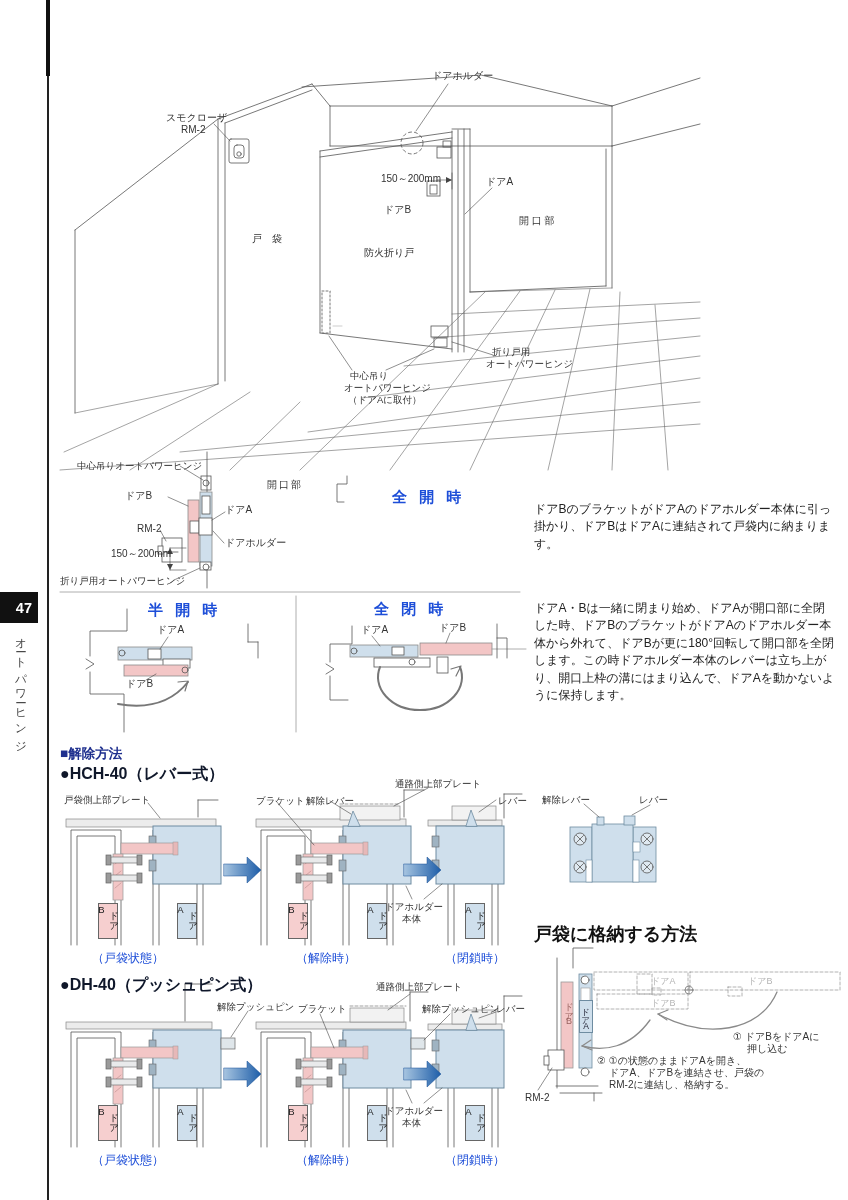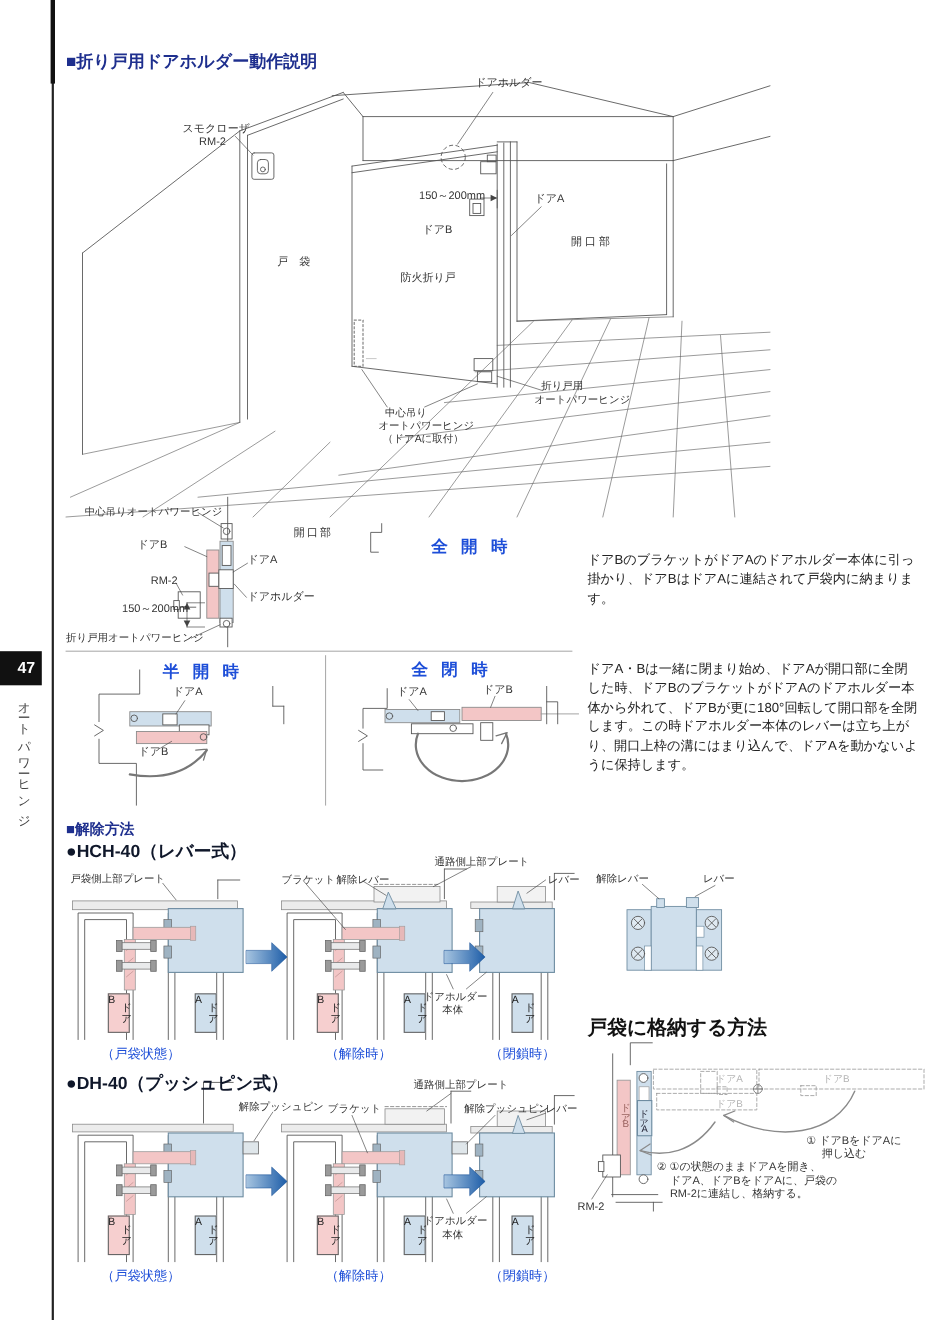--- a/index.html
+++ b/index.html
@@ -251,21 +251,20 @@
     </g>
   </svg>
 
   <div id="rule"></div>
   <div id="rule-thick"></div>
   <div id="badge">
       <span>47</span>
     </div>
   <div id="side-label" class="vtext">オートパワーヒンジ</div>
 
-  <div class="sec-title" style="left:60px;top:46px;">■折り戸用ドアホルダー動作説明</div>
 
   <div class="lbl" style="left:432px;top:70px;">ドアホルダー</div>
   <div class="lbl" style="left:166px;top:112px;">スモクローザ</div>
   <div class="lbl" style="left:181px;top:124px;">RM-2</div>
   <div class="lbl" style="left:381px;top:173px;">150～200mm</div>
   <div class="lbl" style="left:486px;top:176px;">ドアA</div>
   <div class="lbl" style="left:384px;top:204px;">ドアB</div>
   <div class="lbl" style="left:519px;top:215px;">開 口 部</div>
   <div class="lbl" style="left:252px;top:233px;">戸　袋</div>
   <div class="lbl" style="left:364px;top:247px;">防火折り戸</div>
@@ -320,21 +319,21 @@
 
   <div class="h3" style="left:534px;top:922px;">戸袋に格納する方法</div>
   <div class="ghost" style="position:absolute;left:651px;top:975px;">ドアA</div>
   <div class="ghost" style="position:absolute;left:748px;top:975px;">ドアB</div>
   <div class="ghost" style="position:absolute;left:651px;top:997px;">ドアB</div>
   <div class="vtext" style="left:562px;top:996px;font-size:9px;color:#99635f;">ドアB</div>
   <div class="vtext bluebg" style="left:579px;top:1000px;font-size:8.5px;color:#223;border:1px solid #6e8ca1;padding:1px 0;">ドアA</div>
   <div class="note" style="left:733px;top:1030px;">① ドアBをドアAに</div>
   <div class="note" style="left:747px;top:1042px;">押し込む</div>
   <div class="note" style="left:597px;top:1054px;">② ①の状態のままドアAを開き、</div>
-  <div class="note" style="left:609px;top:1066px;">ドアA、ドアBをドアAに、戸袋の</div>
+  <div class="note" style="left:609px;top:1066px;">ドアA、ドアBを連結させ、戸袋の</div>
   <div class="note" style="left:609px;top:1078px;">RM-2に連結し、格納する。</div>
   <div class="note" style="left:525px;top:1092px;">RM-2</div>
 
   <div class="h2" style="left:60px;top:975px;">●DH-40（プッシュピン式）</div>
   <div class="lbl sm" style="left:217px;top:1001px;">解除プッシュピン</div>
   <div class="lbl sm" style="left:298px;top:1003px;">ブラケット</div>
   <div class="lbl sm" style="left:376px;top:981px;">通路側上部プレート</div>
   <div class="lbl sm" style="left:422px;top:1003px;">解除プッシュピン</div>
   <div class="lbl sm" style="left:496px;top:1003px;">レバー</div>
   <div class="lbl sm" style="left:385px;top:1105px;">ドアホルダー</div>

